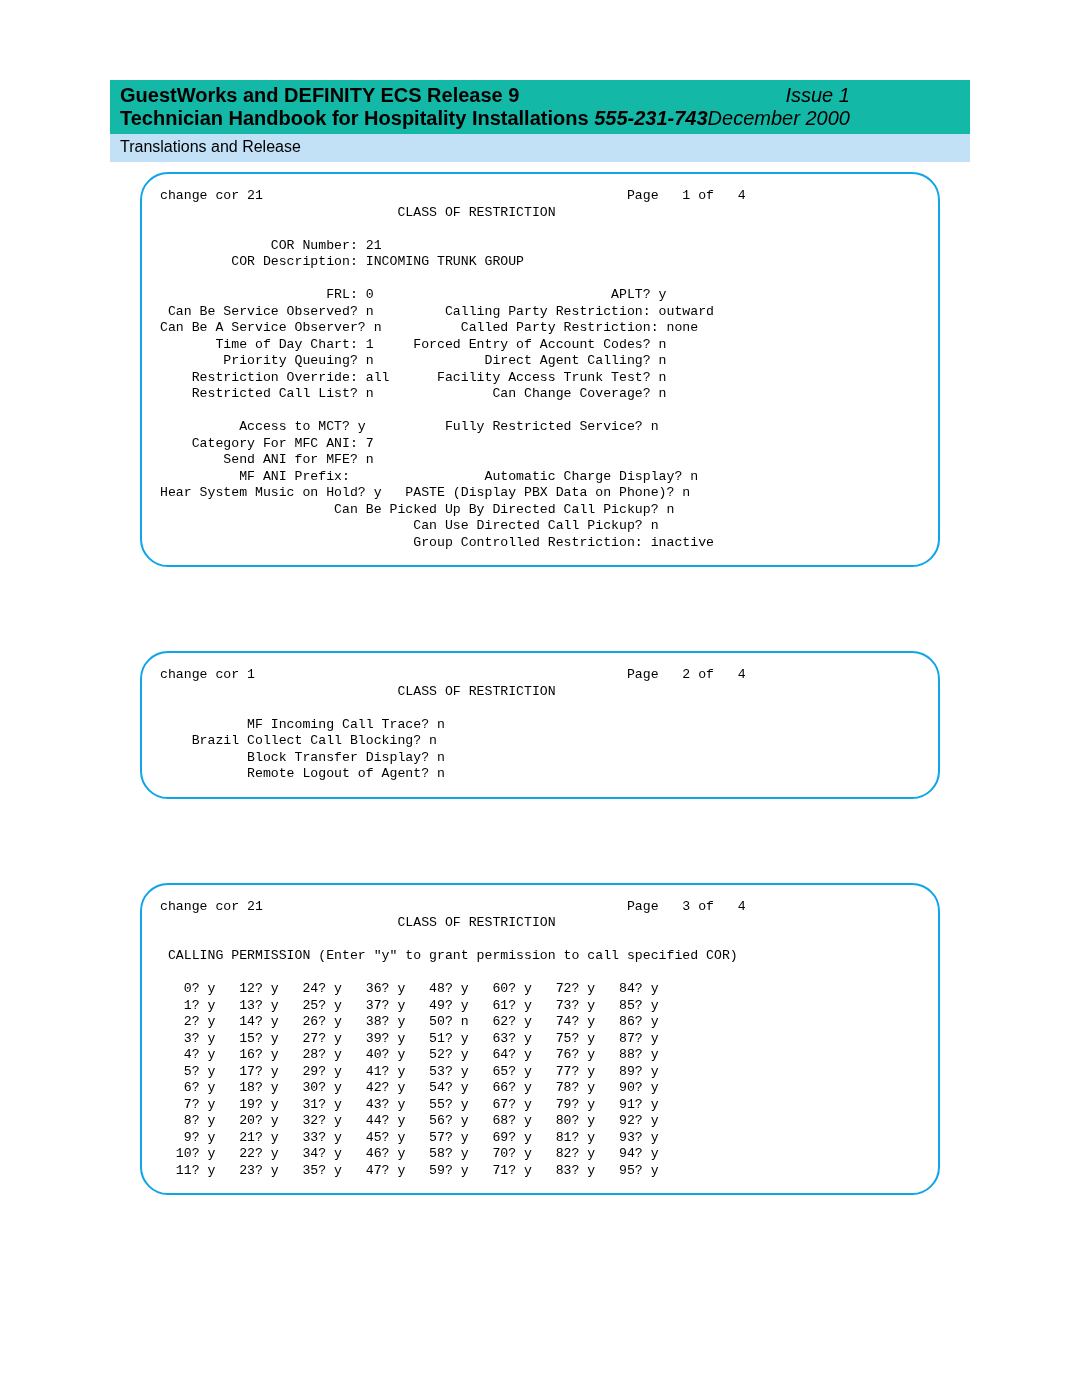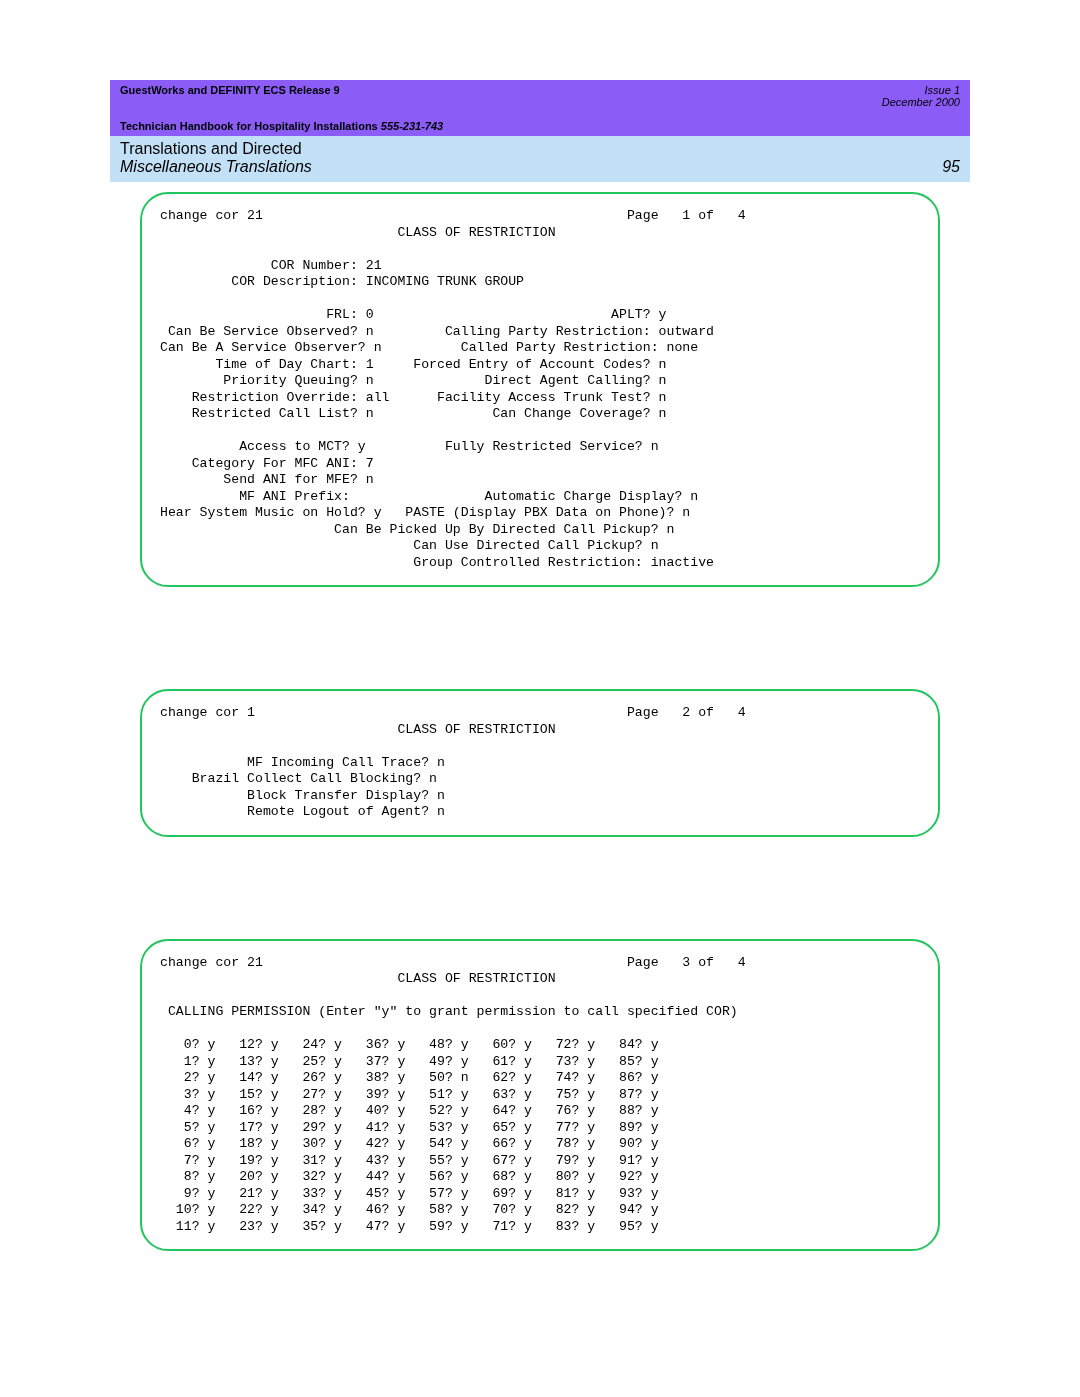--- a/index.html
+++ b/index.html
@@ -13,49 +13,49 @@
   .page {
     width: 1080px;
     margin: 0 auto;
     padding: 80px 0 80px 0;
     box-sizing: border-box;
   }
   .header-band {
     margin: 0 110px 0 110px;
   }
   .band-dark {
-    background: #8b5cf6;
+    background: #14b8a6;
     padding: 4px 10px 4px 10px;
     display: flex;
-    justify-content: space-between;
+    justify-content: flex-start;
     align-items: flex-start;
-    font-size: 11px;
+    font-size: 20px;
   }
   .band-dark .left { font-weight: bold; }
   .band-dark .right { font-style: italic; text-align: right; }
-  .band-dark .line2 { font-weight: bold; margin-top: 24px; }
+  .band-dark .line2 { font-weight: bold; }
   .band-dark .doc-num { font-style: italic; font-weight: bold;}
   .band-light {
     background: #c2e1f6;
     padding: 4px 10px 6px 10px;
     font-size: 16px;
   }
   .band-light .row {
     display: flex;
     justify-content: space-between;
   }
   .band-light .section { font-style: italic; }
   .band-light .pagenum { font-style: italic; }
   .intro {
     margin: 25px 110px 15px 190px;
     font-size: 18px;
   }
   .terminal-box {
-    margin: 10px 140px 42px 140px;
-    border: 2px solid #22c55e;
+    margin: 10px 140px 24px 140px;
+    border: 2px solid #0ea5e9;
     border-radius: 28px;
     padding: 14px 18px 14px 18px;
     font-family: "Courier New", Courier, monospace;
     font-size: 13.2px;
     line-height: 1.25;
     white-space: pre;
     overflow: hidden;
   }
 </style>
 </head>
@@ -70,25 +70,21 @@
         <div class="line2">
           <span>Technician Handbook for Hospitality Installations  </span><span class="doc-num">555-231-743</span>
         </div>
       </div>
       <div class="right">
         <div>Issue 1</div>
         <div>December 2000</div>
       </div>
     </div>
     <div class="band-light">
-      <div>Translations and Directed</div>
-      <div class="row">
-        <span class="section">Miscellaneous Translations</span>
-        <span class="pagenum">95</span>
-      </div>
+      <div>Translations and Release</div>
     </div>
   </div>
 
 
   <div class="terminal-box"><span>change cor 21                                              Page   1 of   4
                               CLASS OF RESTRICTION
 
               COR Number: 21
          COR Description: INCOMING TRUNK GROUP
 

